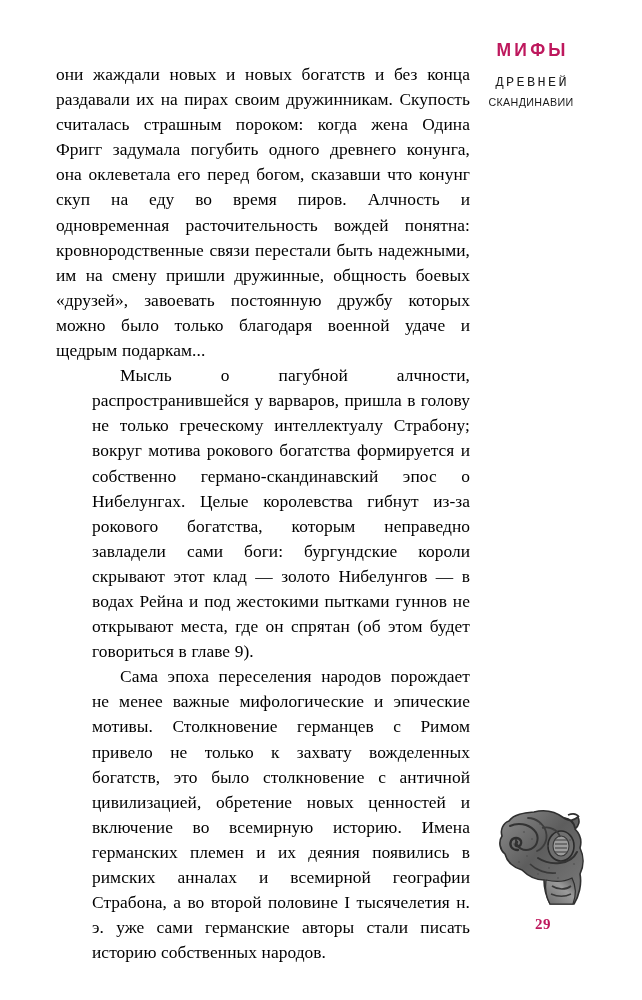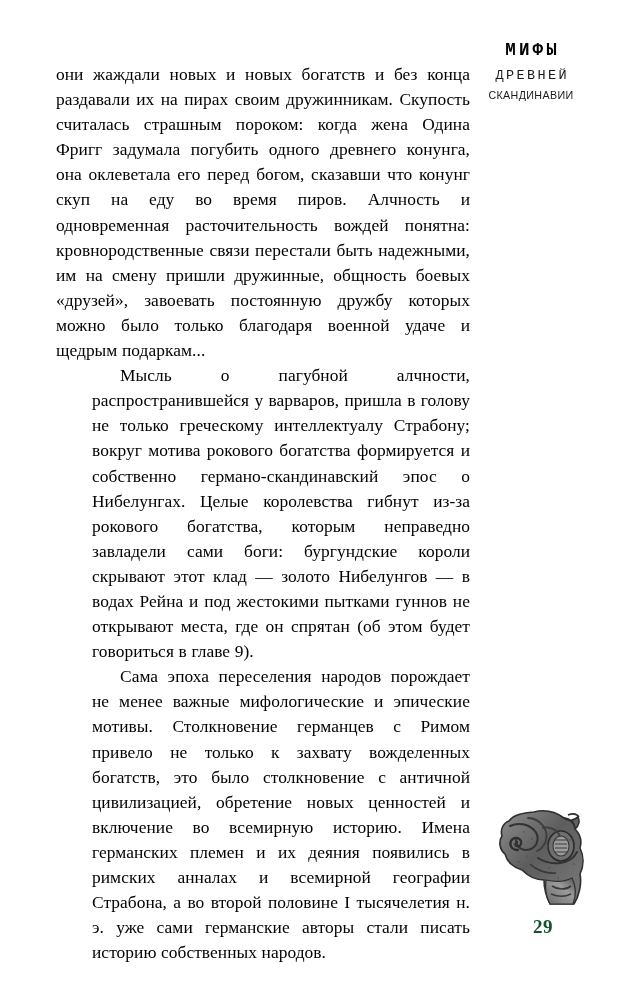--- a/index.html
+++ b/index.html
@@ -27,28 +27,28 @@
   
   .running-head {
     position: absolute;
     top: 42px;
     right: 36px;
     width: 150px;
     text-align: center;
     line-height: 1;
   }
   .rh-line1 {
-    font-family: Liberation Mono, monospace;
+    font-family: Liberation Sans, sans-serif;
     font-weight: 700;
     font-size: 17.5px;
     letter-spacing: 3.2px;
     text-indent: 3.2px;
-    color: #000000;
+    color: #be185d;
     display: block;
-    margin-bottom: 9px;
+    margin-bottom: 16px;
   }
   .rh-line2 {
     font-family: Liberation Mono, monospace;
     font-weight: 400;
     font-size: 13.5px;
     letter-spacing: 2.4px;
     text-indent: 2.4px;
     color: #1a1a1a;
     display: block;
     margin-bottom: 8px;
@@ -104,23 +104,23 @@
 
   
   .folio {
     position: absolute;
     left: 494px;
     top: 916px;
     width: 98px;
     text-align: center;
     font-family: "Liberation Serif", "DejaVu Serif", serif;
     font-weight: 700;
-    font-size: 19px;
+    font-size: 15px;
     letter-spacing: 0.5px;
-    color: #14532d;
+    color: #be185d;
   }
 </style>
 </head>
 <body>
 
 <div class="page">
 
   <div class="running-head">
     <span class="rh-line1">МИФЫ</span>
     <span class="rh-line2">ДРЕВНЕЙ</span>

